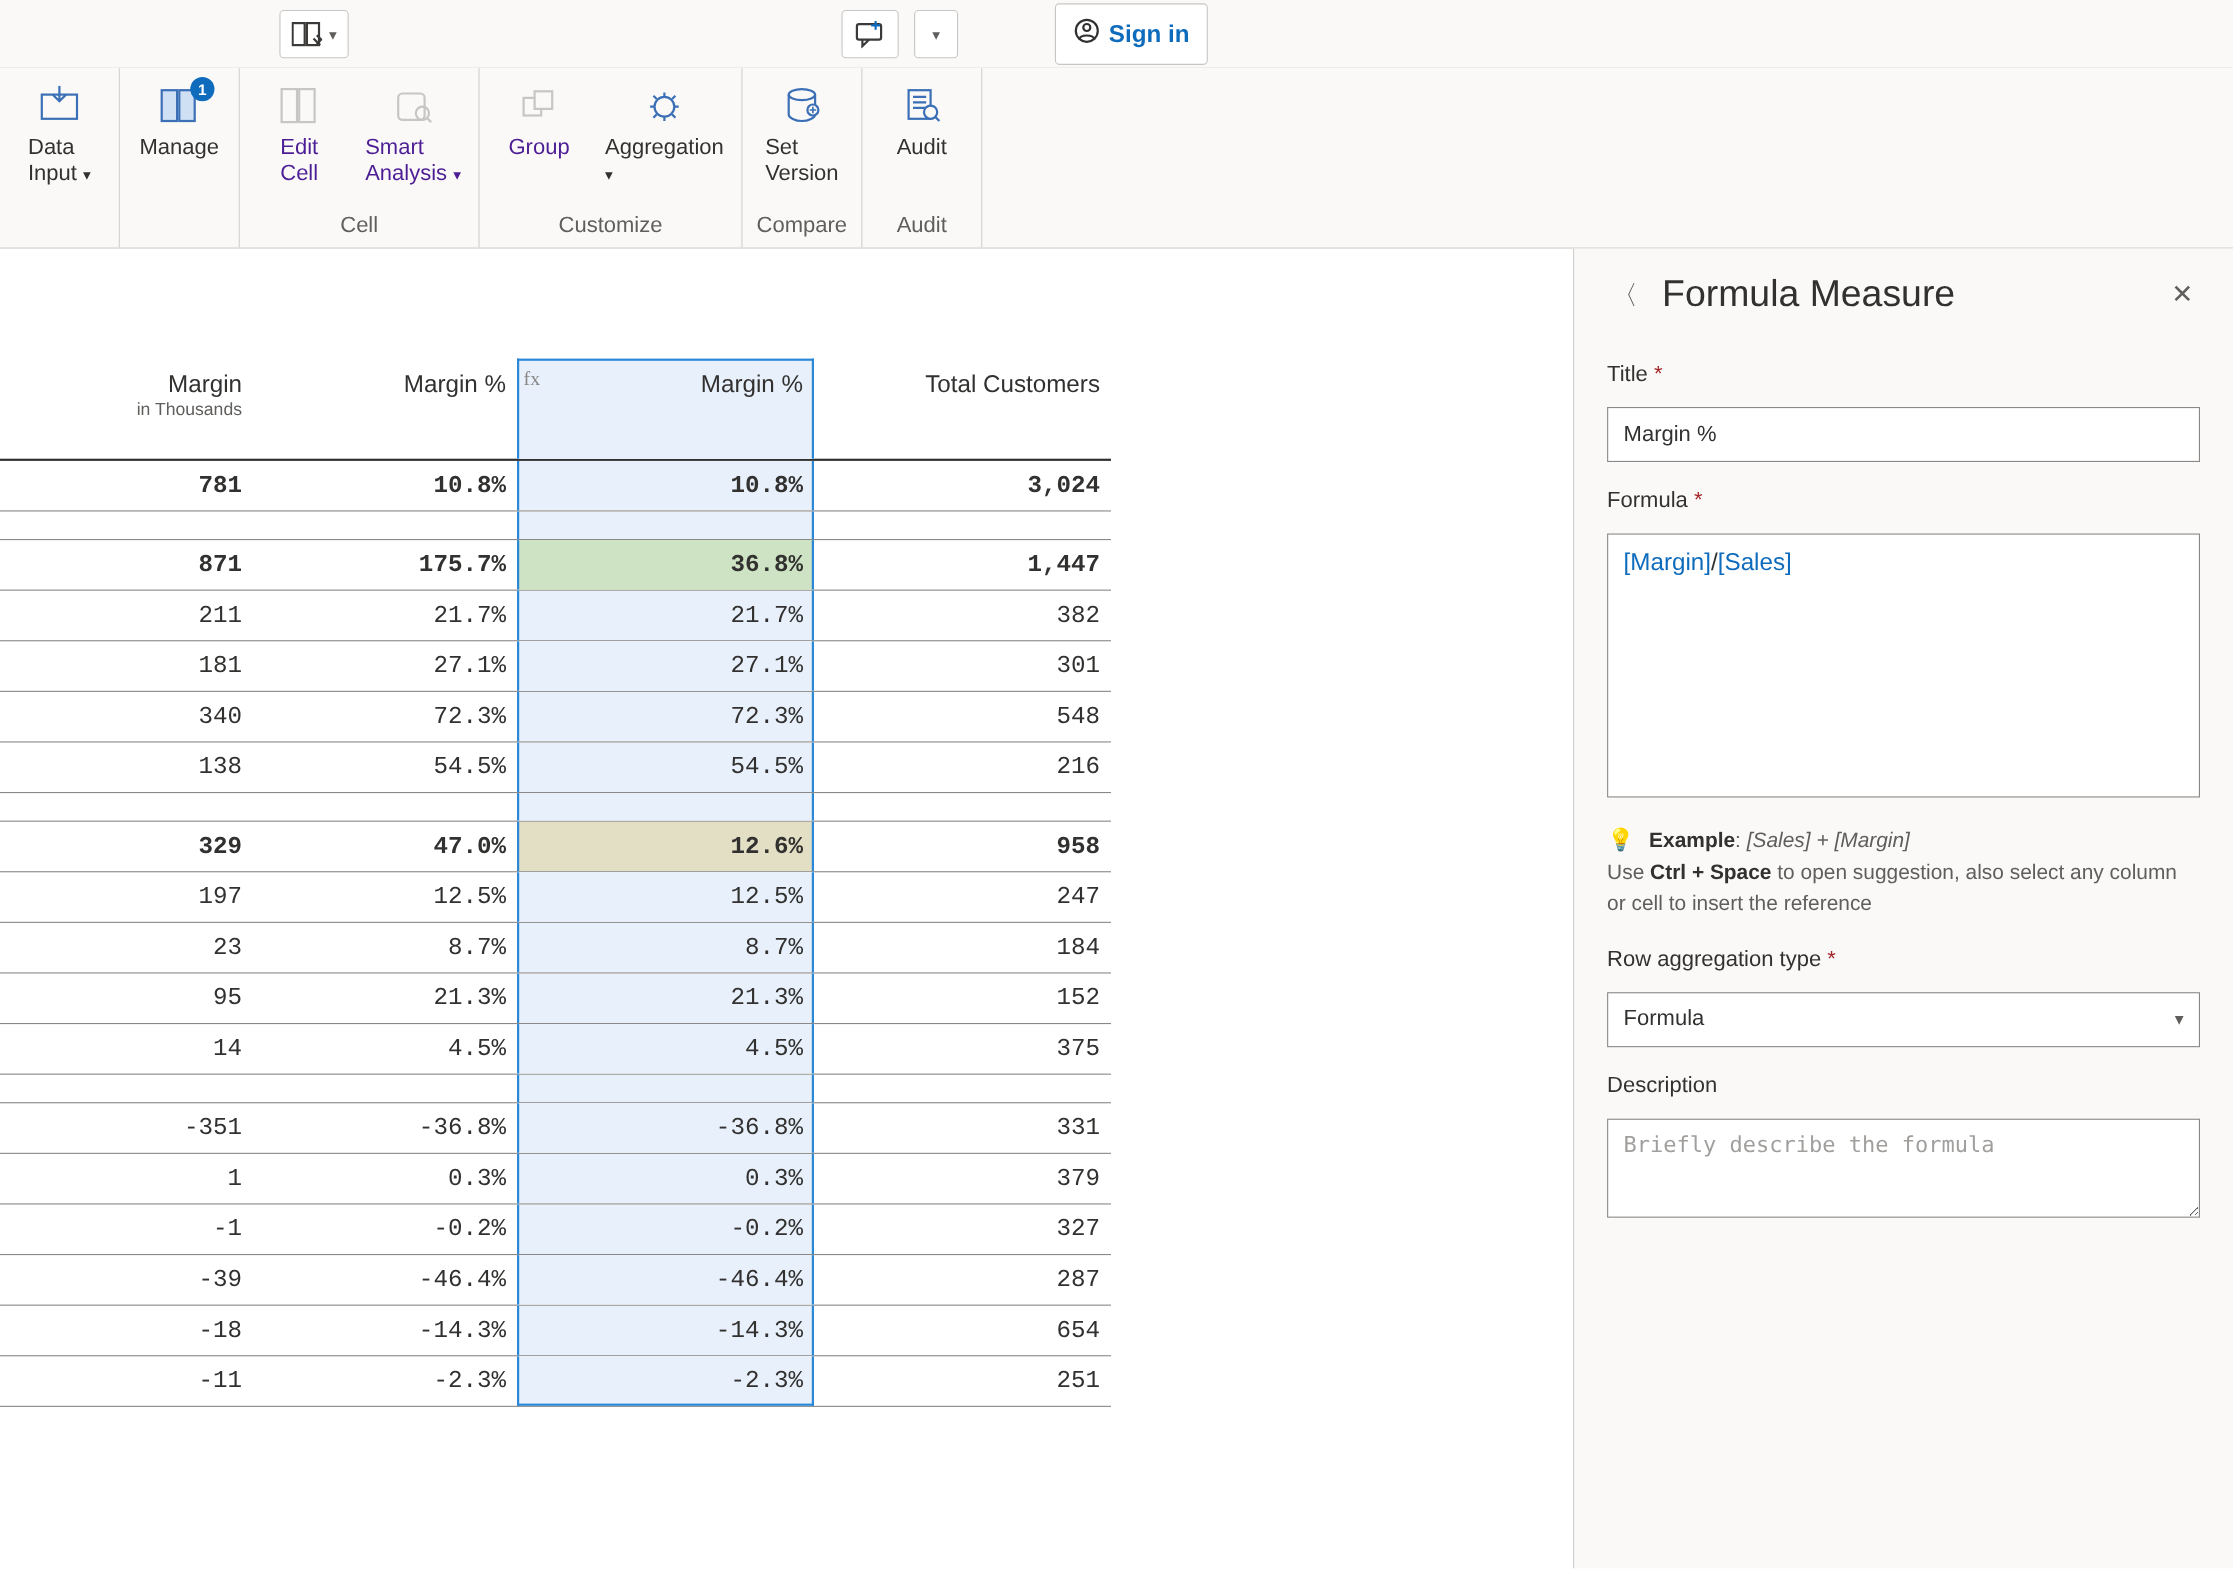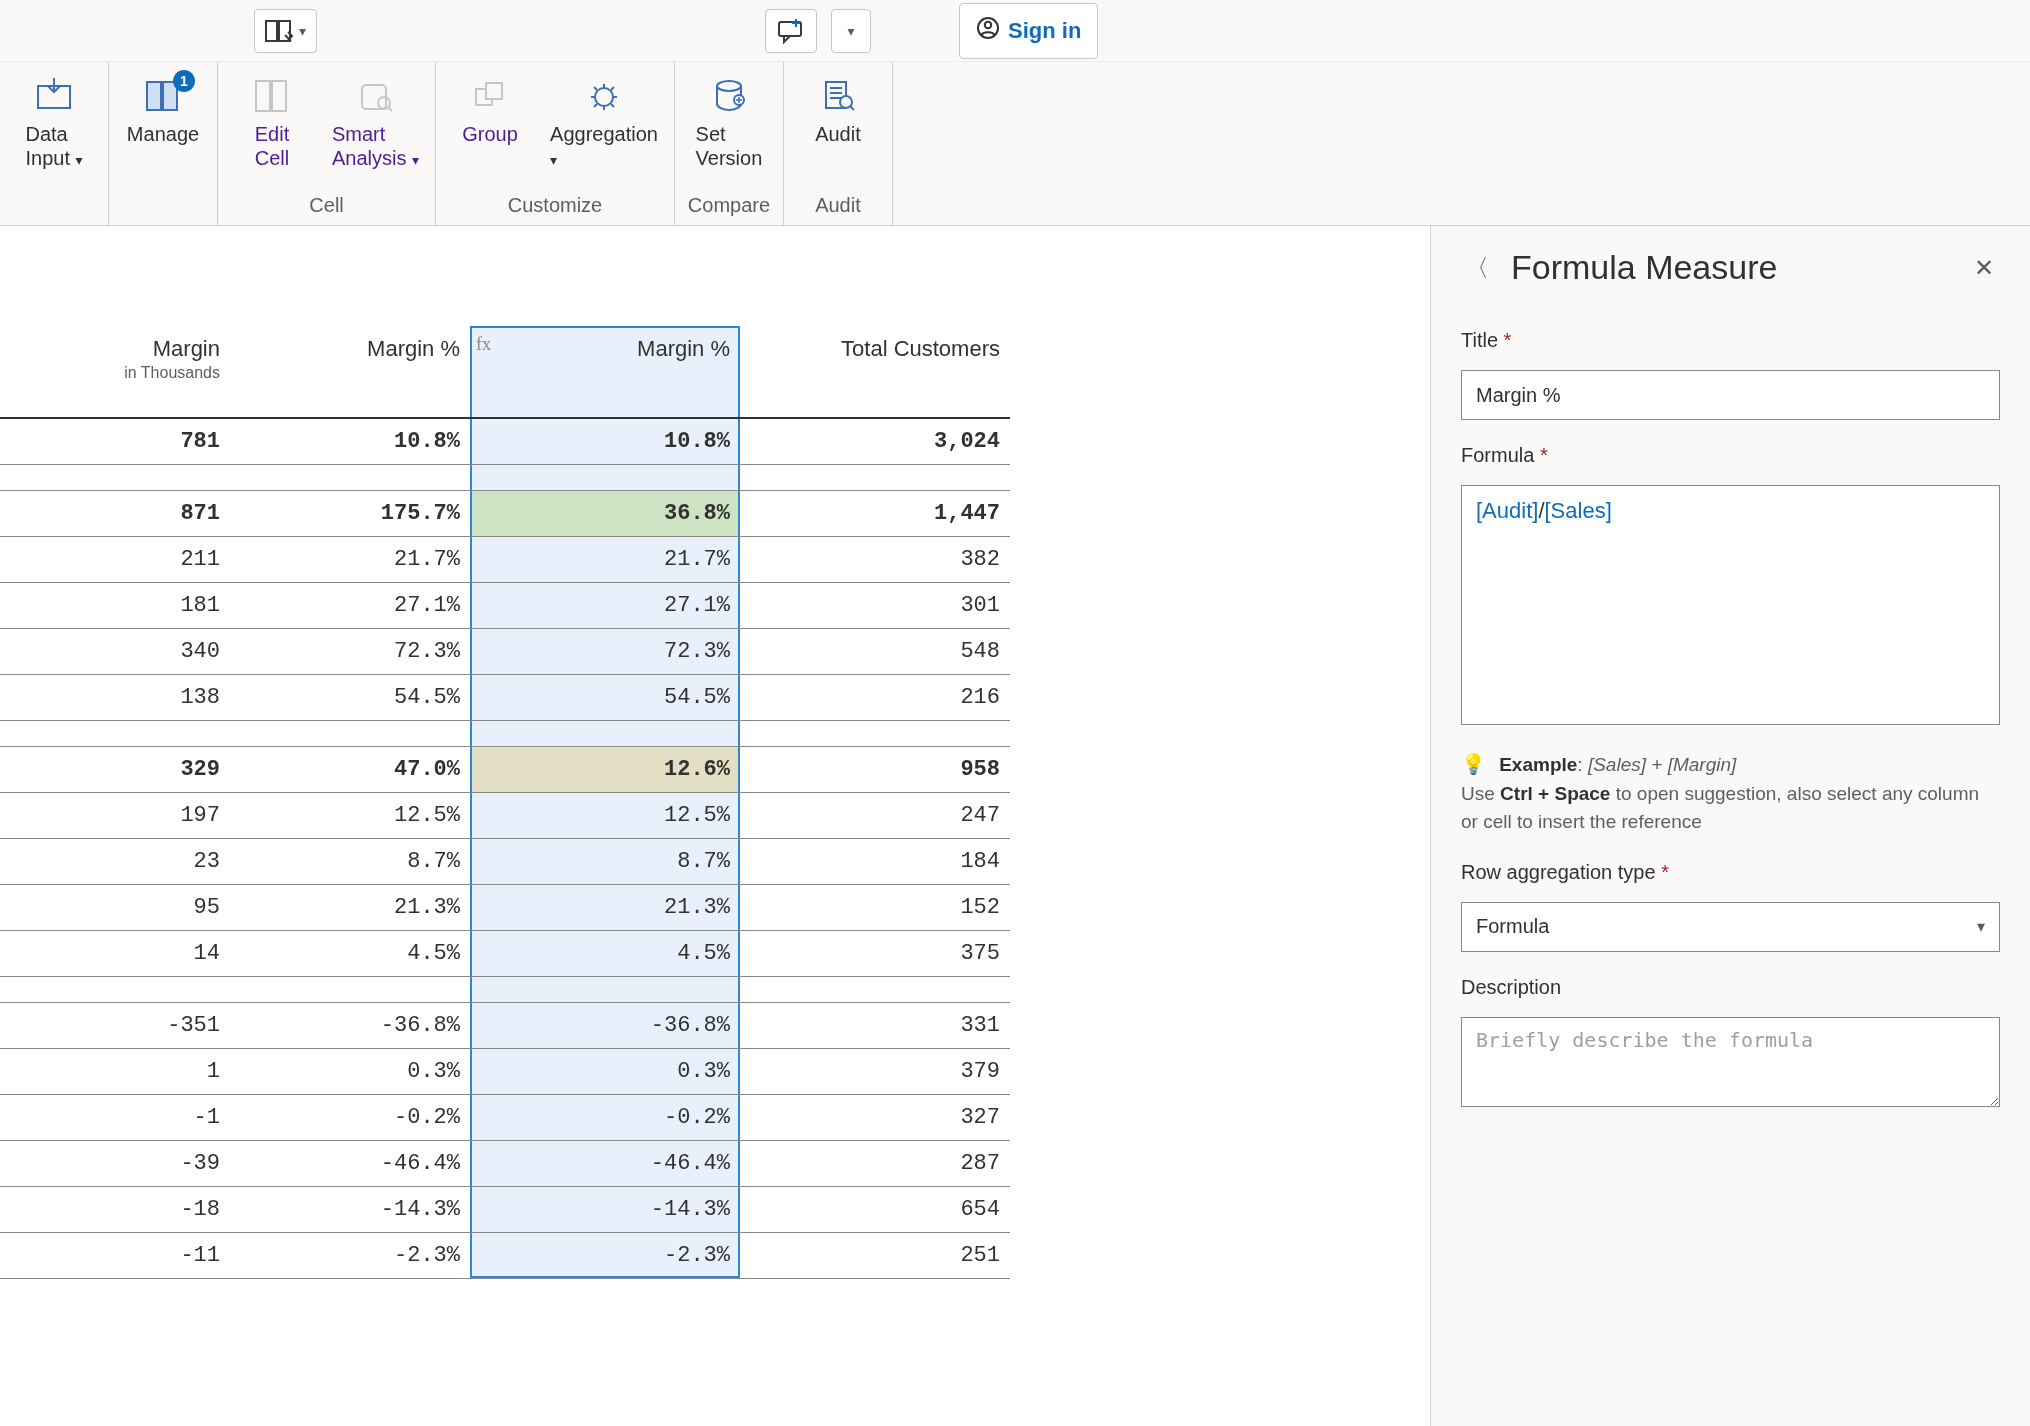--- a/index.html
+++ b/index.html
@@ -625,21 +625,21 @@
       <div class="panel-title">Formula Measure</div>
       <div class="close">
         <span>✕</span>
       </div>
     </div>
 
     <div class="field-label req">Title</div>
     <input class="text-input" value="Margin %" style="">
 
     <div class="field-label req">Formula</div>
-    <div class="formula-box" id="formula-box" contenteditable="true" style=""><span class="tok-blue">[Audit]</span><span class="tok-plain">/</span><span class="tok-blue">[Sales]</span></div>
+    <div class="formula-box" id="formula-box" contenteditable="true" style=""><span class="tok-blue">[Margin]</span><span class="tok-plain">/</span><span class="tok-blue">[Sales]</span></div>
 
     <div class="hint">
       <span class="bulb">💡</span>
       <strong>Example</strong>: <em>[Sales] + [Margin]</em><br>
       <span>Use </span><strong>Ctrl + Space</strong><span> to open suggestion, also select any column or cell to insert the reference</span>
     </div>
 
     <div class="field-label req">Row aggregation type</div>
     <div class="select-wrap">
       <div class="select">

